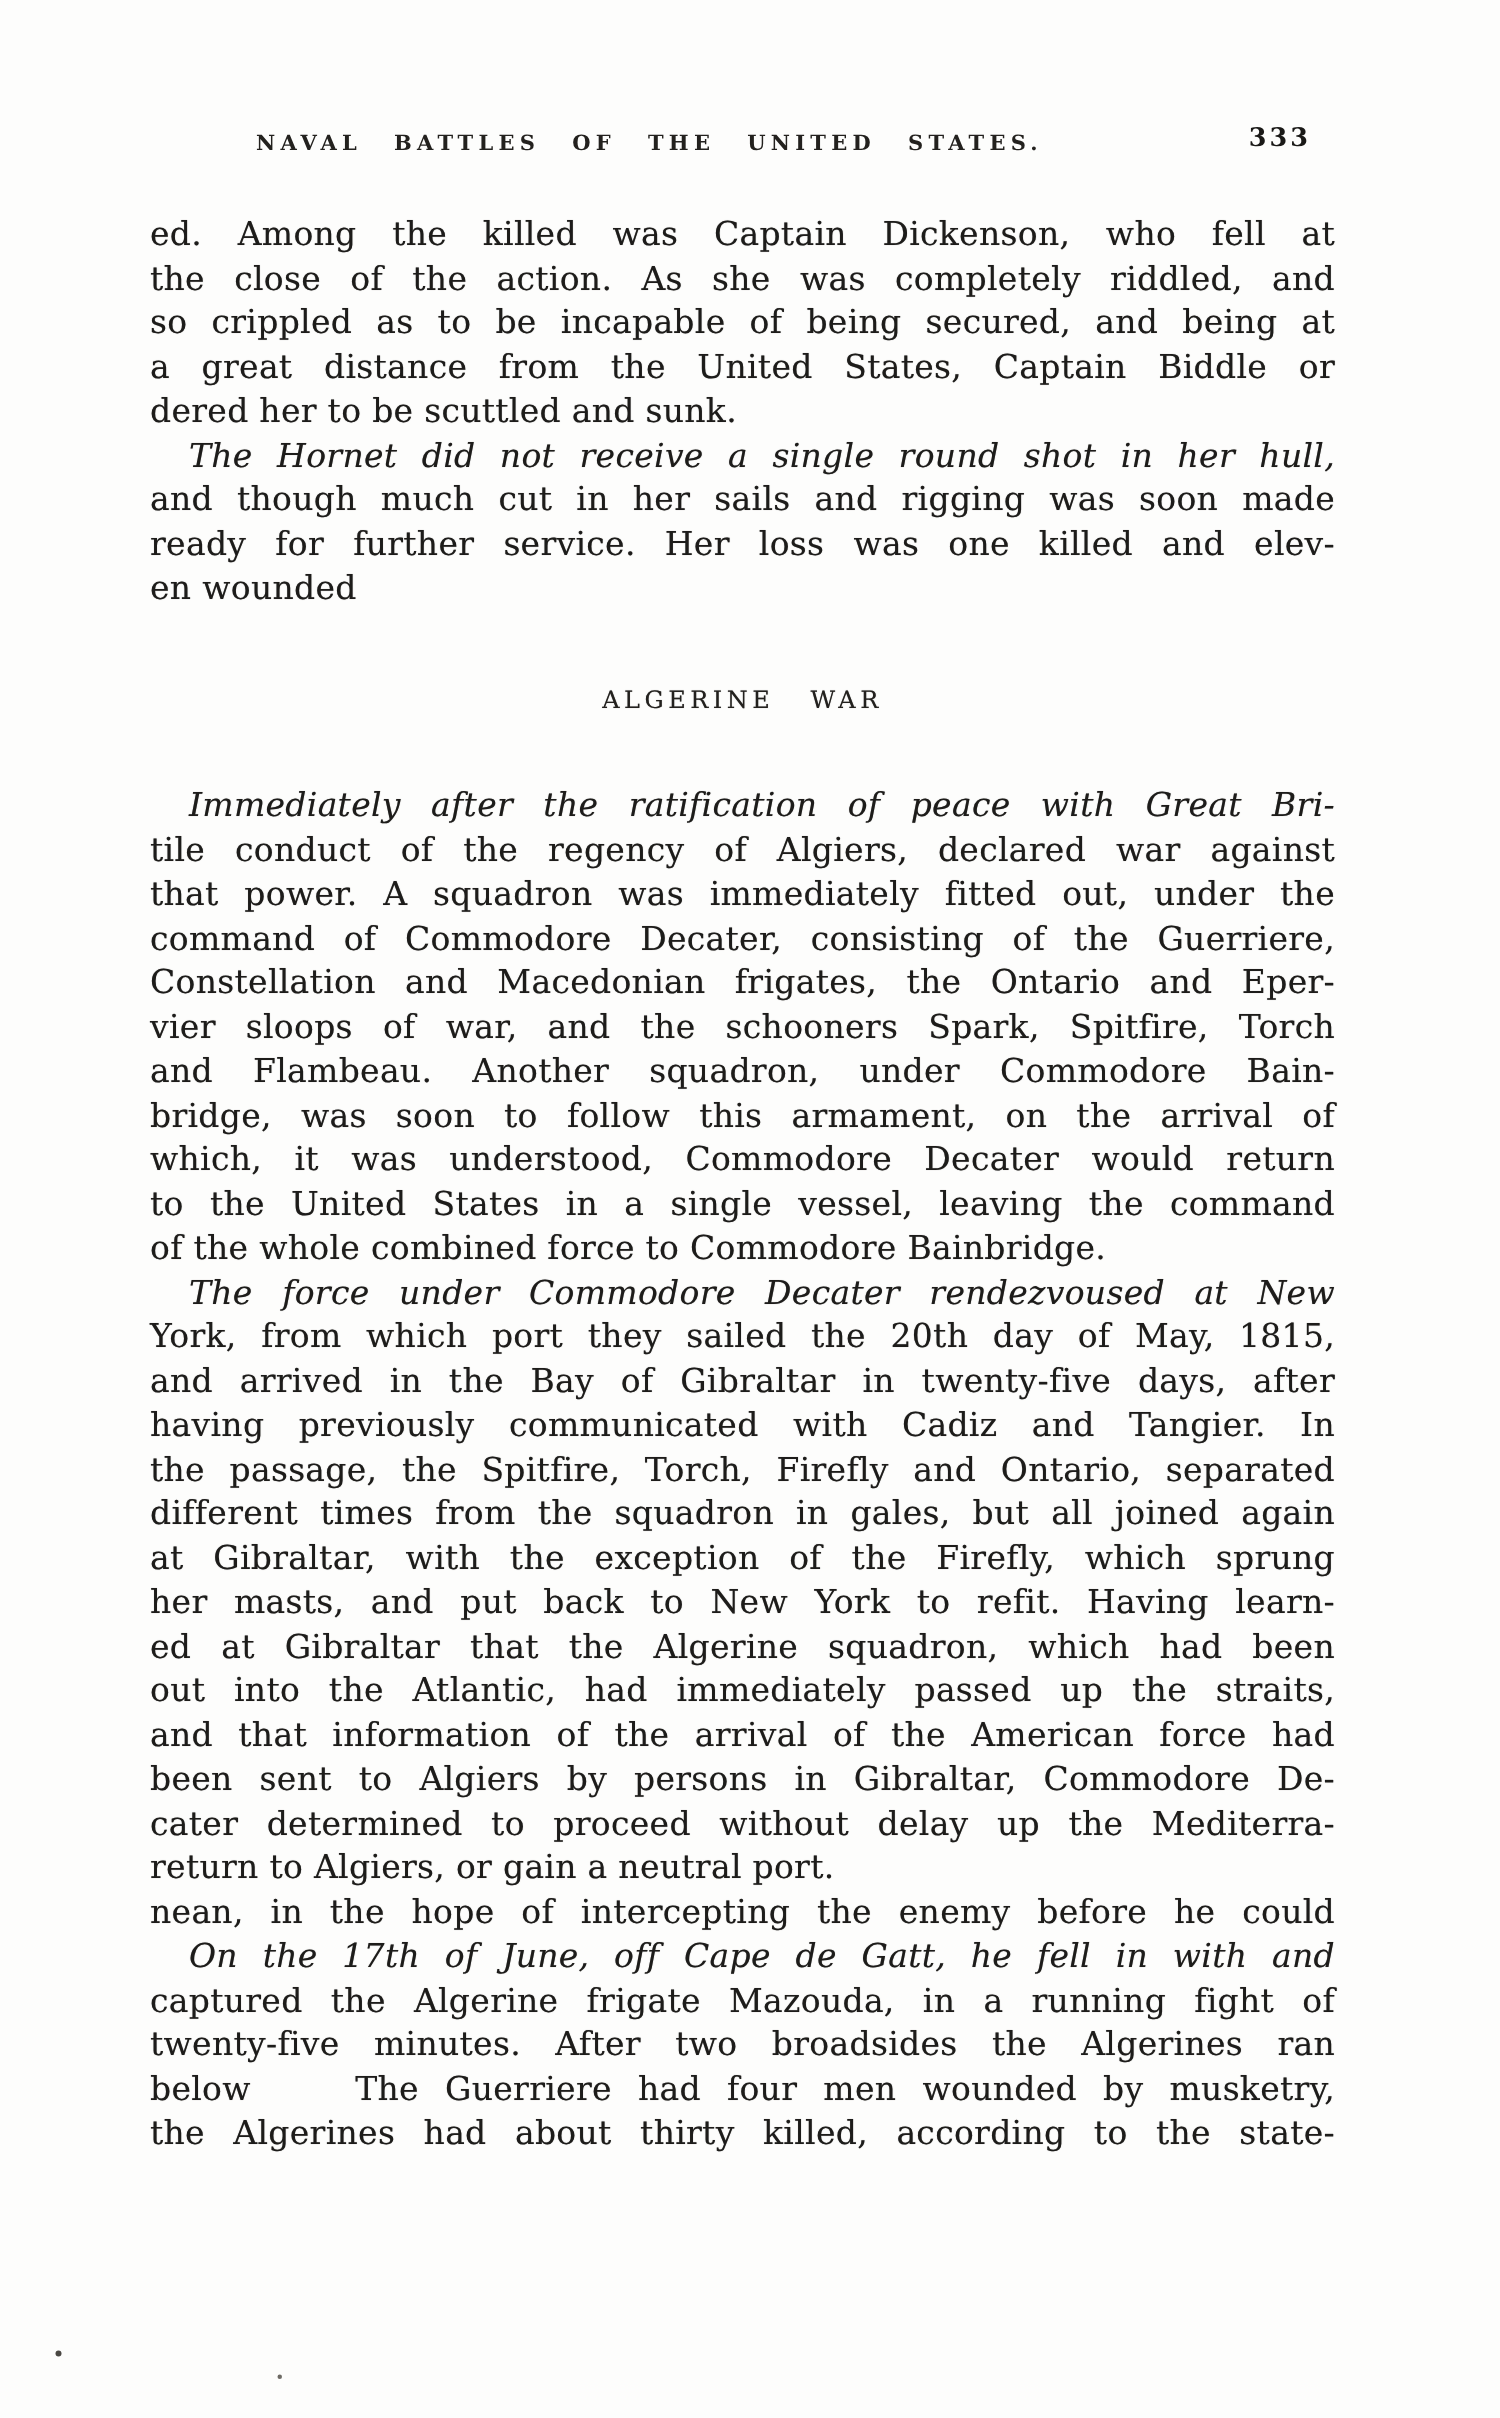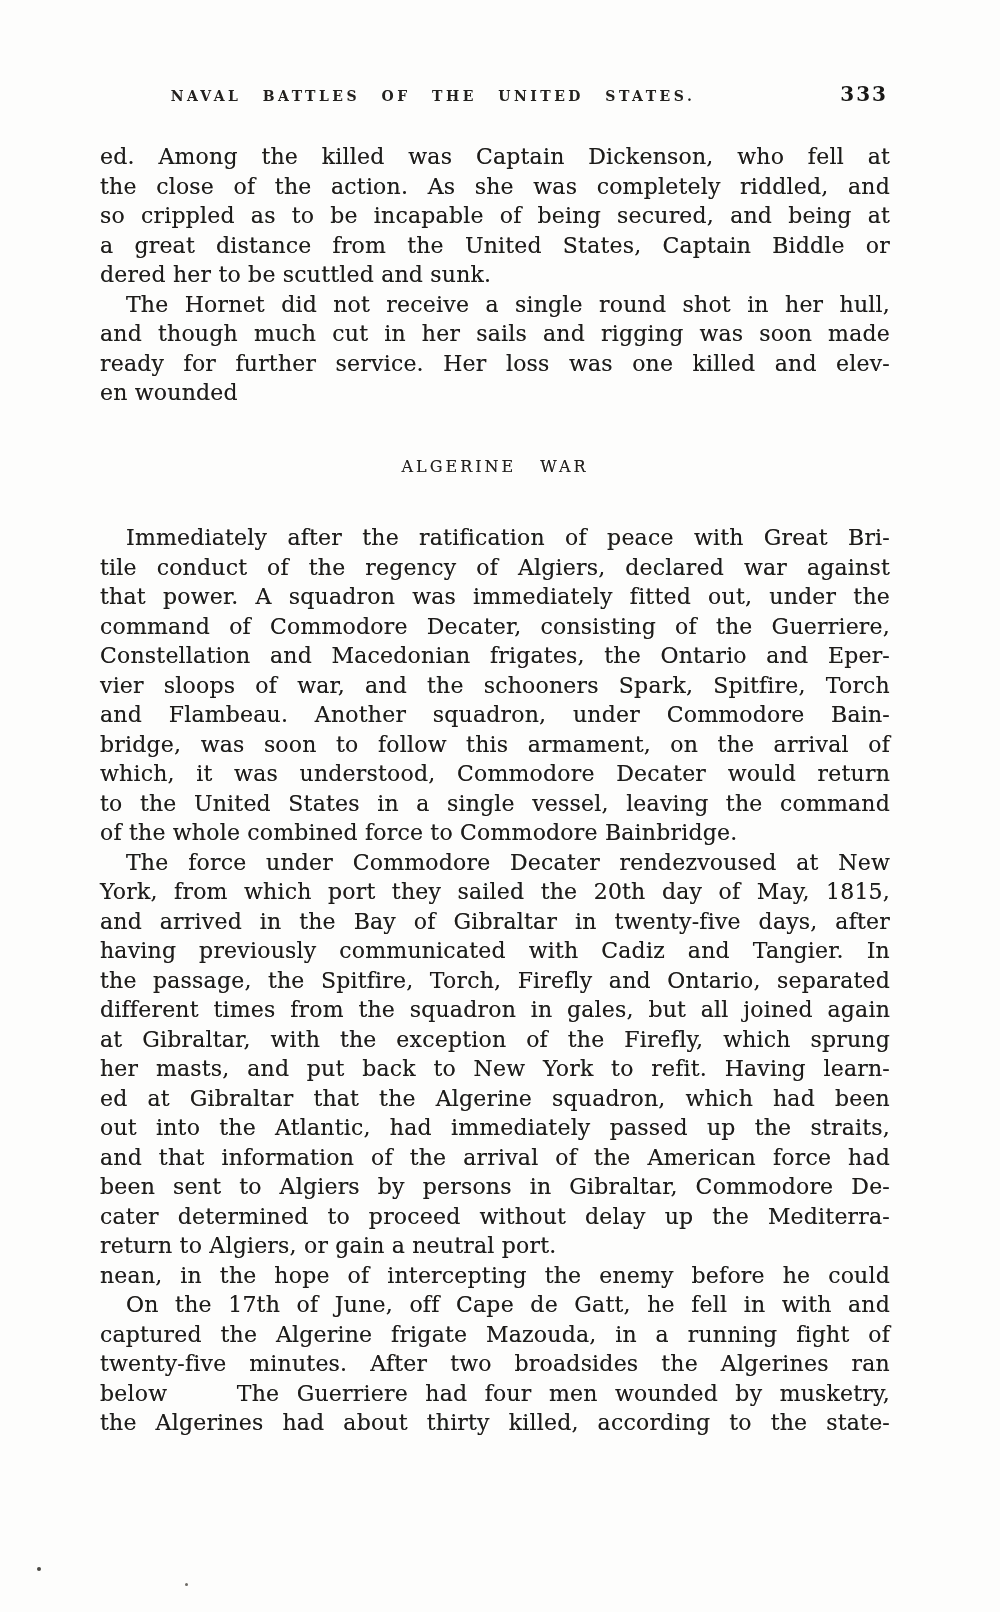--- a/index.html
+++ b/index.html
@@ -29,23 +29,23 @@
     margin-bottom: 30px;
     height: 24px;
   }
   .running-title {
     display: inline-block;
     transform: translateX(-62px);
     white-space: nowrap;
   }
   .page-number {
     position: absolute;
-    right: 2px;
+    right: 16px;
     top: -6px;
-    font-size: 20px;
+    font-size: 17px;
     letter-spacing: 2px;
     font-weight: bold;
     color: #1a1917;
     margin-left: 27px;
   }
   .body-text {
     font-size: 22px;
     line-height: 29.5px;
     letter-spacing: 0.2px;
     text-shadow: 0 0 0.5px rgba(30, 28, 25, 0.55);
@@ -57,20 +57,21 @@
     text-align: justify;
     text-align-last: justify;
     text-justify: inter-word;
     white-space: normal;
   }
   .line.last {
     text-align-last: left;
   }
   .line.indent {
     text-indent: 26px;
+    font-style: italic;
   }
   .section-heading {
     text-align: center;
     font-weight: normal;
     font-size: 16px;
     letter-spacing: 3px;
     word-spacing: 16px;
     color: #23211e;
     margin: 44px 0 42px 0;
   }

